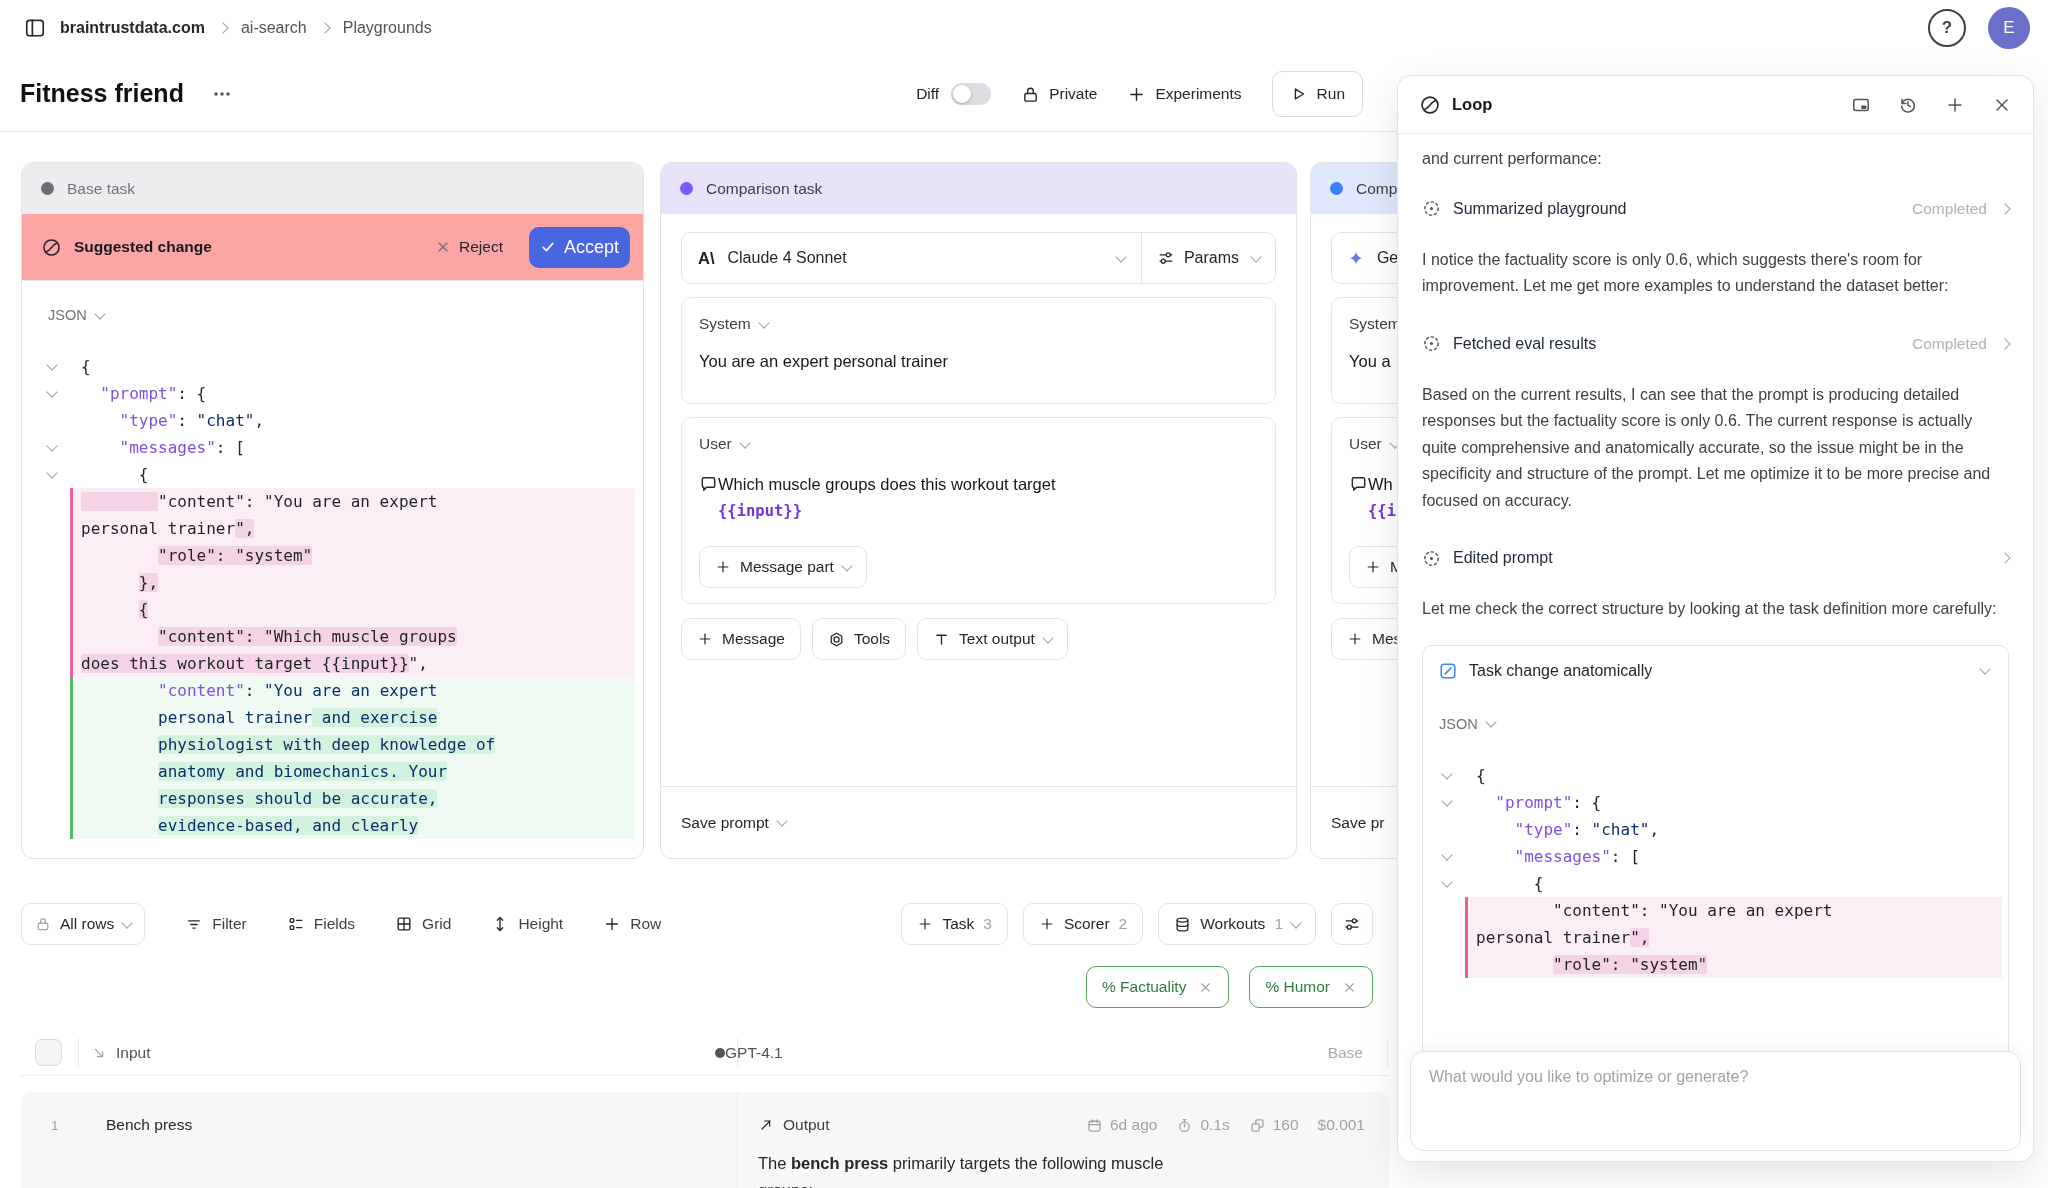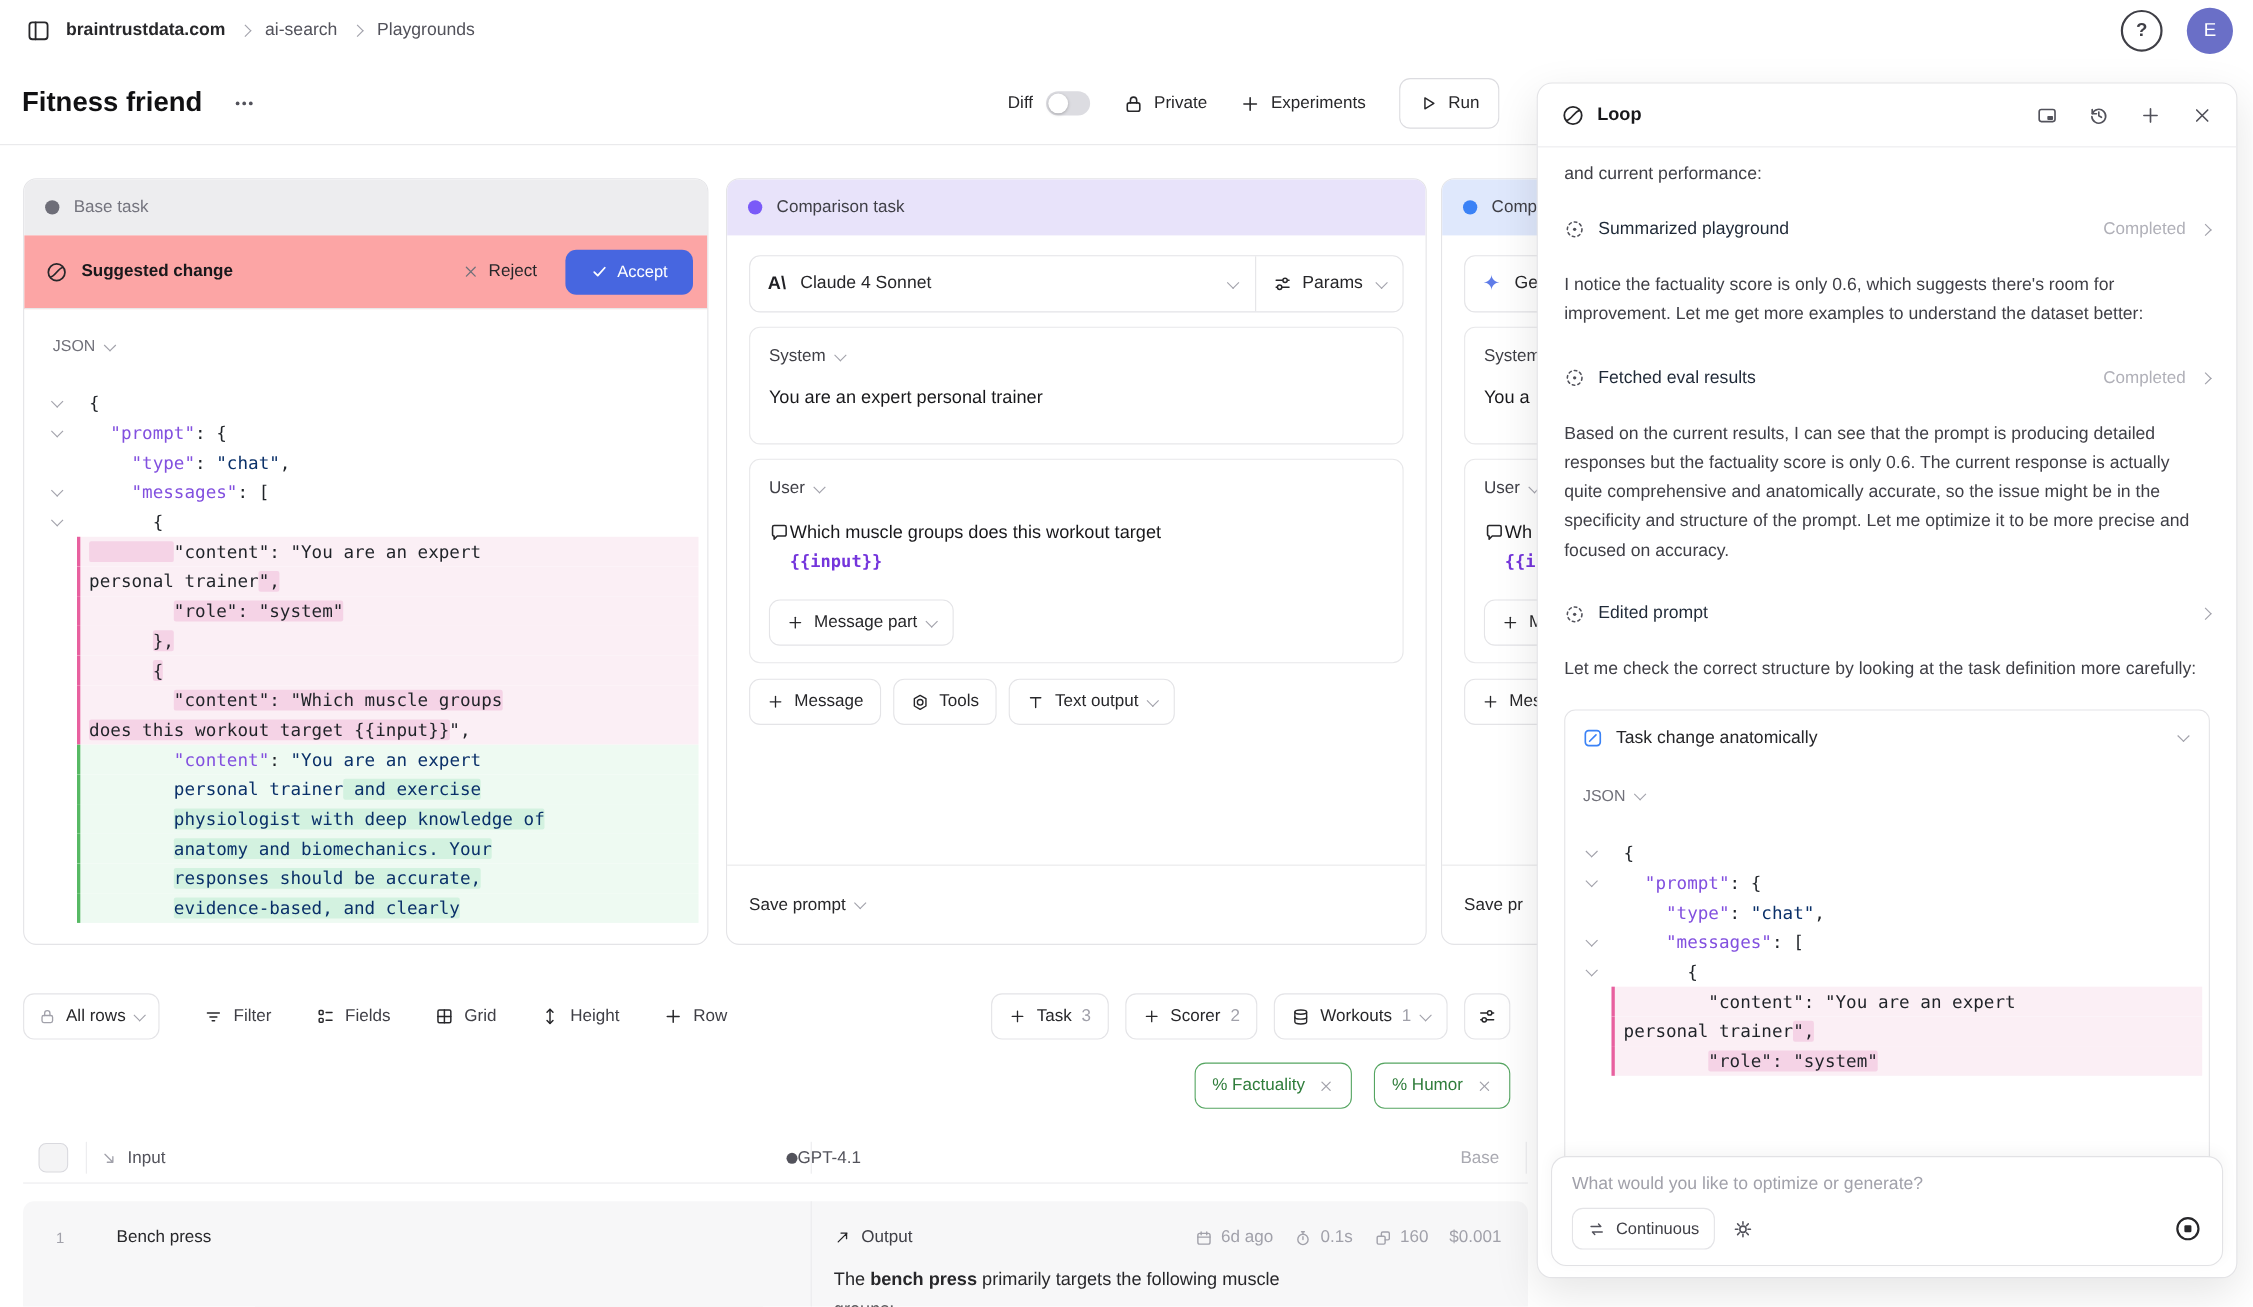--- a/index.html
+++ b/index.html
@@ -34,21 +34,21 @@
   .card{position:absolute;top:162px;height:697px;background:#fff;border:1px solid #e4e4e7;border-radius:12px;overflow:hidden;display:flex;flex-direction:column;box-sizing:border-box;}
   .card-head{height:51px;flex:none;display:flex;align-items:center;gap:13px;padding:0 19px;font-size:15.5px;}
   .dot{width:13px;height:13px;border-radius:50%;flex:none;}
   .head-gray{background:#ededef;color:#74747e;}
   .head-purple{background:#e8e3fa;color:#3f3f46;}
   .head-blue{background:#dfe8fc;color:#3f3f46;}
   
   .sug-row{flex:none;height:66px;border-bottom:1px solid #e8e8ea;display:flex;align-items:center;padding:0 13px 0 19px;background:#fca5a5;}
   .sug-label{font-size:15.5px;font-weight:600;color:#18181b;margin-left:12px;}
   .reject{margin-left:auto;display:flex;align-items:center;gap:8px;font-size:15.5px;color:#27272a;margin-right:26px;}
-  .accept{display:flex;align-items:center;gap:8px;background:#4766e0;color:#fff;font-size:15px;font-weight:500;border-radius:10px;height:41px;padding:0 23px;}
+  .accept{display:flex;align-items:center;gap:8px;background:#4766e0;color:#fff;font-size:18px;font-weight:500;border-radius:10px;height:41px;padding:0 11px;}
   .code-area{flex:1;padding:26px 8px 0 12px;overflow:hidden;}
   .code-label{display:flex;align-items:center;gap:9px;color:#71717a;font-size:14.5px;padding-left:14px;margin-bottom:30px;}
   .code{font-family:"DejaVu Sans Mono",monospace;font-size:16px;color:#1f2328;}
   .cl{display:flex;height:27px;line-height:27px;}
   .cl .gut{width:36px;flex:none;display:flex;align-items:center;justify-content:center;}
   .cl .body{flex:1;border-left:3px solid transparent;padding:0 8px;white-space:pre;}
   .cl.bgp .body{background:#fbeff5;}
   .cl.bgg .body{background:#eefaf2;}
   .cl.barp .body{border-left-color:#e8609f;}
   .cl.barg .body{border-left-color:#57b964;}
@@ -764,37 +764,16 @@
                 <span class="gut"></span>
                 <span class="body"><span class="sp">        </span><span class="sp hp">"role": "system"</span></span>
               </div>
             </div>
         </div>
       </div>
     </div>
 
     <div class="ask">
       <div class="placeholder">What would you like to optimize or generate?</div>
-      <div class="ask-row">
-        <span class="cont-btn">
-          <svg class="ic" width="17" height="17" viewBox="0 0 20 20">
-              <path d="M4 7h10.5L12 4.5"></path>
-              <path d="M16 13H5.5L8 15.5"></path>
-            </svg>
-          <span>Continuous</span>
-        </span>
-        <span>
-          <svg class="ic" width="19" height="19" viewBox="0 0 20 20">
-              <circle cx="10" cy="10" r="3"></circle>
-              <path d="M10 2.8v2.4M10 14.8v2.4M2.8 10h2.4M14.8 10h2.4M4.9 4.9l1.7 1.7M13.4 13.4l1.7 1.7M15.1 4.9l-1.7 1.7M6.6 13.4l-1.7 1.7"></path>
-            </svg>
-        </span>
-        <span class="stop">
-          <svg width="26" height="26" viewBox="0 0 26 26" fill="none" stroke="#27272a" stroke-width="2">
-              <circle cx="13" cy="13" r="9.6"></circle>
-              <rect x="9.8" y="9.8" width="6.4" height="6.4" rx="1.2" fill="#27272a" stroke="none"></rect>
-            </svg>
-        </span>
-      </div>
     </div>
   </div>
 
 </div>
 
 </body></html>

